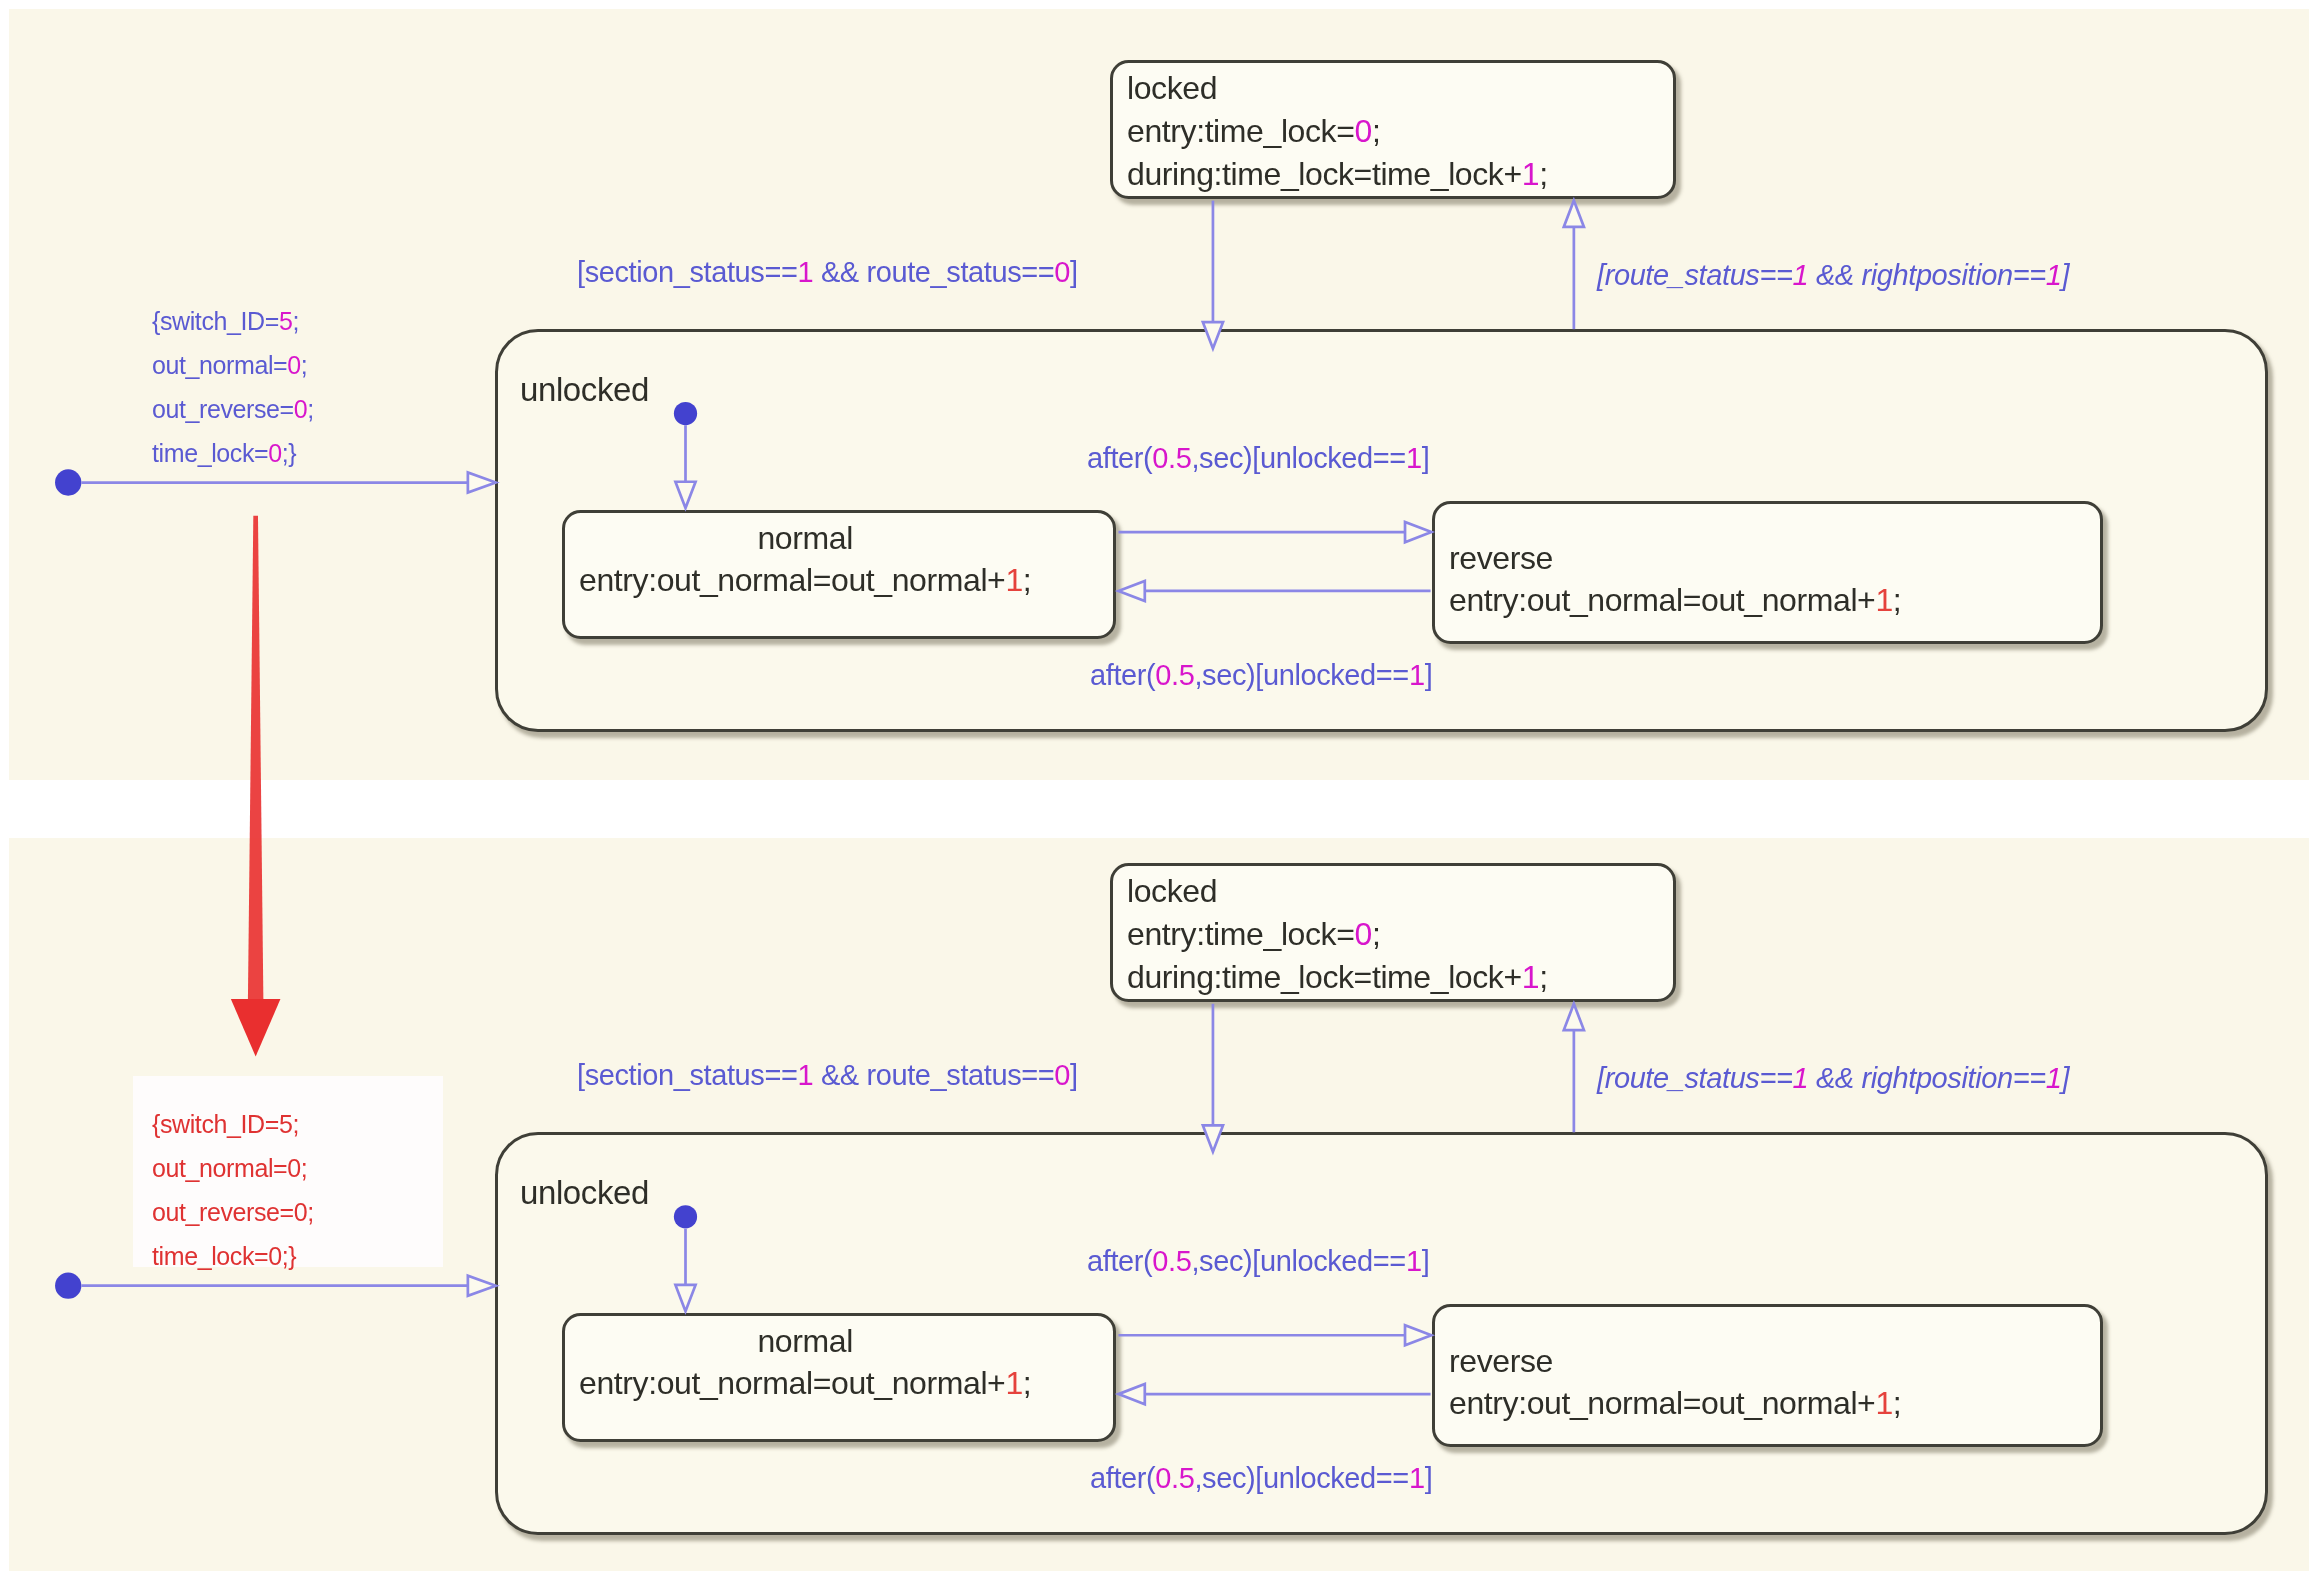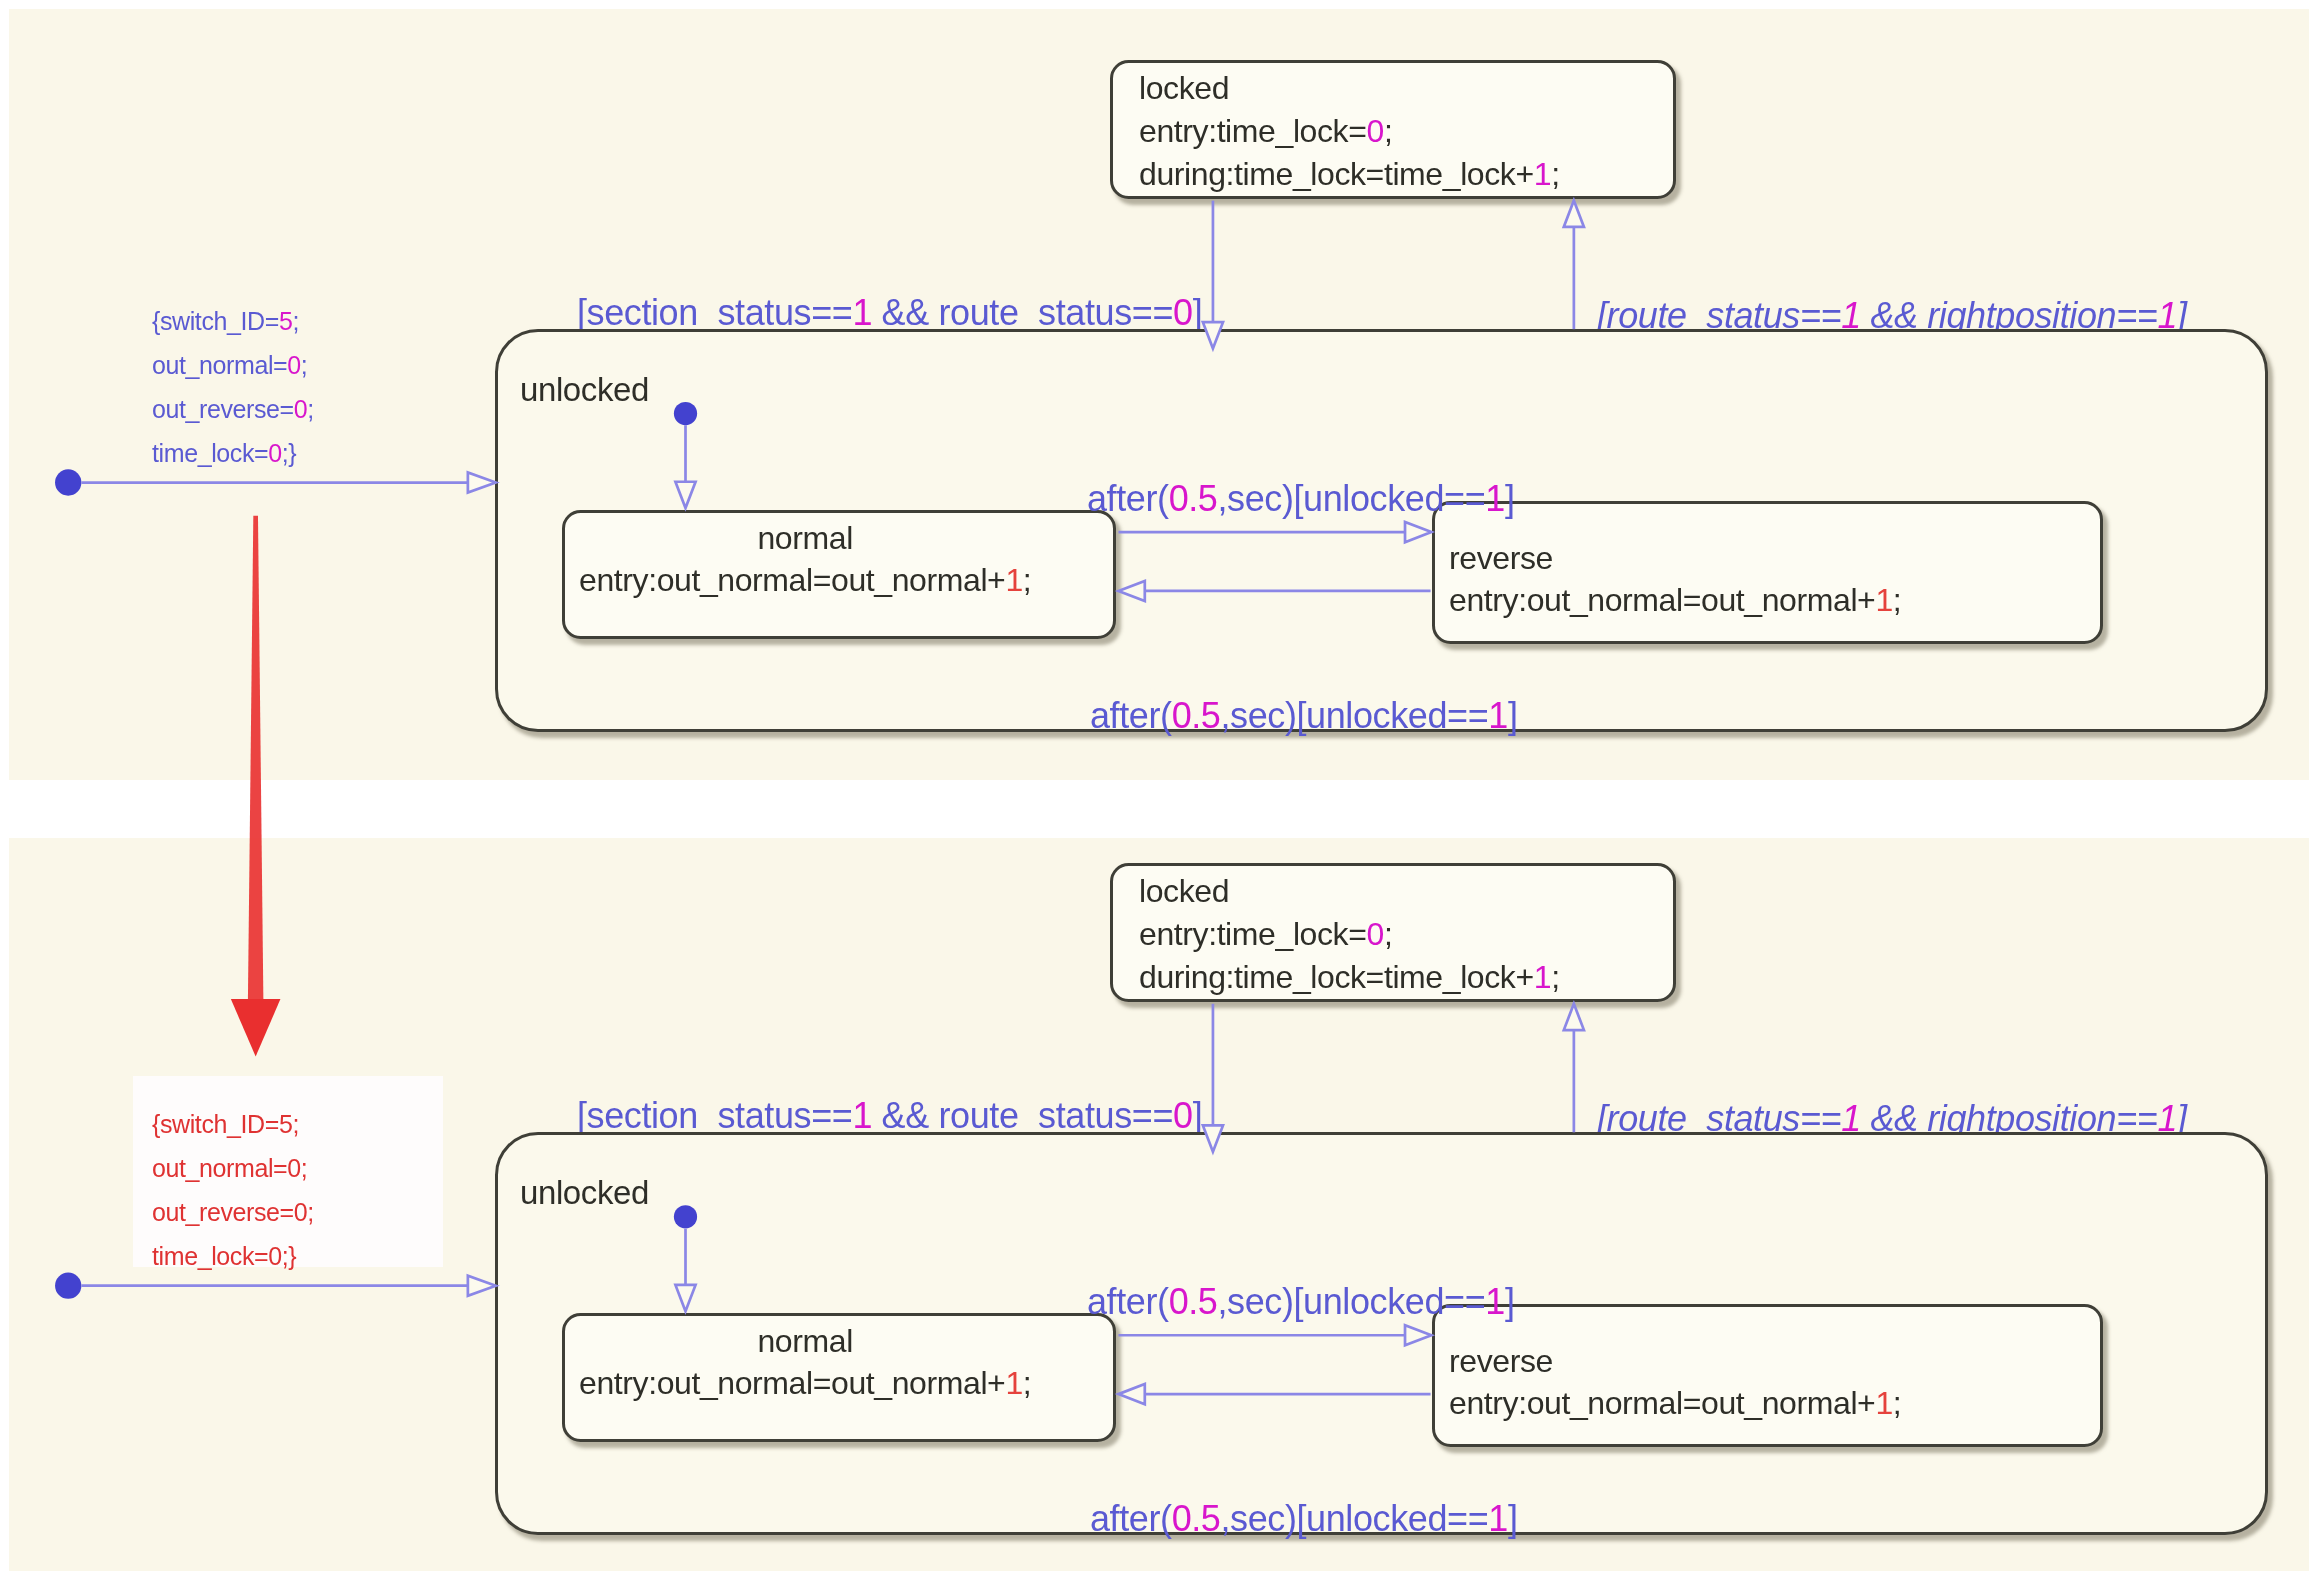--- a/index.html
+++ b/index.html
@@ -20,27 +20,27 @@
   .state{
     position:absolute;background:#fdfcf3;border:3.1px solid #3f3f37;border-radius:18.6px;
     box-shadow:4.6px 5.4px 3.9px rgba(125,120,100,0.55);box-sizing:border-box;
   }
   .pos-locked  {left:1110px;top:calc(60px  + var(--oy));width:566px;height:139px;}
   .pos-unlocked{left:495px; top:calc(329px + var(--oy));width:1773px;height:403px;border-radius:43px;background:#fbf9ec;}
   .pos-normal  {left:562px; top:calc(510px + var(--oy));width:554px;height:129px;}
   .pos-reverse {left:1432px;top:calc(501px + var(--oy));width:671px;height:143px;}
 
   .state-text{position:absolute;color:#2e2e28;font-size:32px;line-height:43px;white-space:nowrap;letter-spacing:-0.4px;}
-  .txt-locked {left:1127px;top:calc(67px  + var(--oy));margin-left:12px;}
+  .txt-locked {left:1127px;top:calc(67px  + var(--oy));}
   .txt-unlocked-title{left:520px;top:calc(341px + var(--oy));font-size:33px;margin-top:27px;}
   .txt-normal {left:579px;top:calc(517px + var(--oy));line-height:42px;text-align:center;}
   .txt-reverse{left:1449px;top:calc(509px + var(--oy));line-height:42px;margin-top:28px;}
 
   
-  .tlabel{position:absolute;color:#5a5ad2;font-size:36px;white-space:nowrap;letter-spacing:-0.4px;margin-top:36px;}
+  .tlabel{position:absolute;color:#5a5ad2;font-size:29px;white-space:nowrap;letter-spacing:-0.4px;}
   .pos-section    {left:577px; top:calc(256px + var(--oy));}
   .pos-route      {left:1597px;top:calc(259px + var(--oy));font-style:italic;}
   .pos-after-upper{left:1087px;top:calc(442px + var(--oy));}
   .pos-after-lower{left:1090px;top:calc(659px + var(--oy));}
 
   
   .init-label{position:absolute;left:152px;top:calc(299px + var(--oy));
     color:#5a5ad2;font-size:25px;line-height:44px;white-space:nowrap;letter-spacing:-0.4px;}
   .init-label .num{color:#d816cc;}
   .layer.bottom .init-label,.layer.bottom .init-label .num{color:#df3232;}

